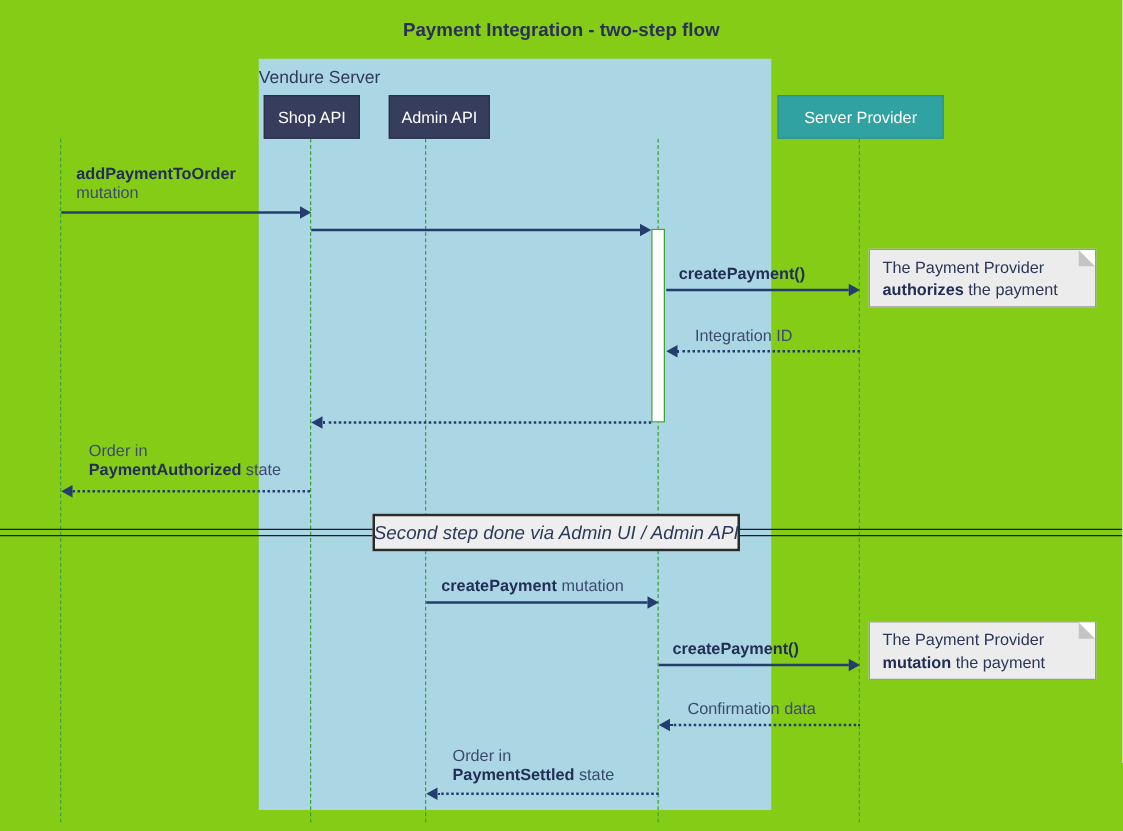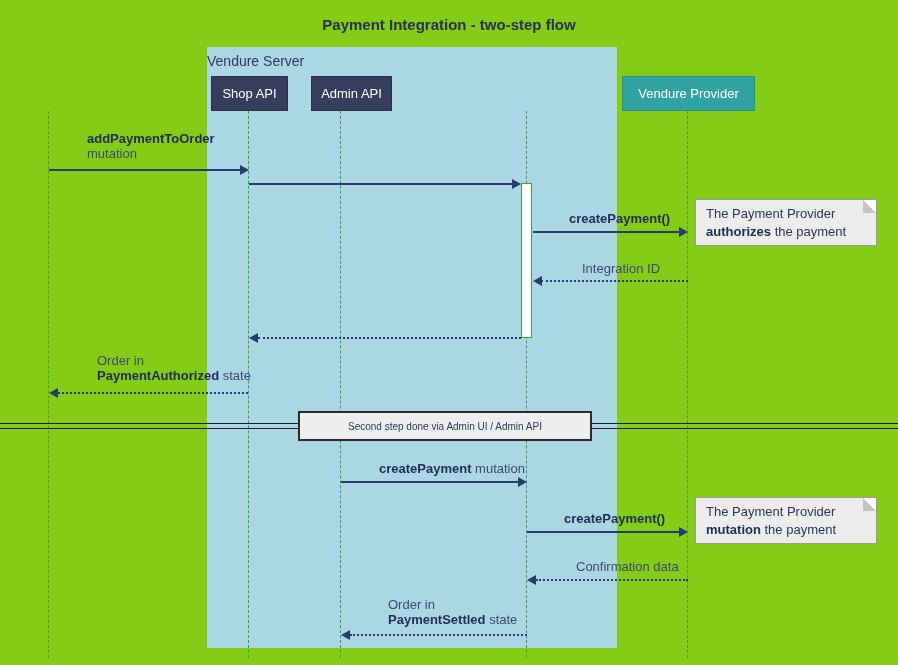--- a/index.html
+++ b/index.html
@@ -32,21 +32,21 @@
   .p-gray { background:#575757; border:1px solid #4a4a4a; }
   .p-teal { background:#31A2A2; border:1px solid #2b9090; }
   .lifeline {
     position:absolute; top:111px; height:547px; width:0;
     border-left:1px dashed #3AA33A; z-index:1;
   }
   .activation {
     position:absolute; left:521px; top:183px; width:11px; height:155px;
     background:#ffffff; border:1px solid #3AA33A; z-index:3;
   }
-  .msg-label { position:absolute; font-size:13px; color:#3D4A70; white-space:nowrap; z-index:5;margin-left:26px; }
+  .msg-label { position:absolute; font-size:13px; color:#3D4A70; white-space:nowrap; z-index:5; }
   .b { font-weight:bold; color:#232E57; }
   .line { position:absolute; height:0; border-top:2px solid #253C6E; z-index:4; }
   .line.dotted { border-top:2px dotted #253C6E; }
   .ah-r {
     position:absolute; width:0; height:0; z-index:4;
     border-left:9px solid #253C6E;
     border-top:5px solid transparent; border-bottom:5px solid transparent;
   }
   .ah-l {
     position:absolute; width:0; height:0; z-index:4;
@@ -65,21 +65,21 @@
     border-color:#ffffff #ffffff #c4c4c4 #ECECEC;
   }
   .divider-line {
     position:absolute; left:0; width:898px; height:0;
     border-top:1.5px solid #1d1d1d; z-index:5;
   }
   .divider-box {
     position:absolute; left:298px; top:411px; width:294px; height:30px;
     background:#EEEEEE; border:2px solid #2b2b2b;
     display:flex; align-items:center; justify-content:center;
-    font-size:10px; color:#2E3A5C; z-index:6; white-space:nowrap;
+    font-size:15px; color:#2E3A5C; z-index:6; white-space:nowrap;font-style:italic;
   }
 </style>
 </head>
 <body>
 
 <div id="stage">
 
   <div class="title">Payment Integration - two-step flow</div>
 
   <div class="frame">
@@ -87,21 +87,21 @@
   </div>
 
   <div class="lifeline" style="left:48px;"></div>
   <div class="lifeline" style="left:248px;"></div>
   <div class="lifeline" style="left:340px;"></div>
   <div class="lifeline" style="left:526px;"></div>
   <div class="lifeline" style="left:687px;"></div>
 
   <div class="participant p-navy" style="left:211px; width:77px;">Shop API</div>
   <div class="participant p-navy" style="left:299px; width:81px;margin-left:12px;">Admin API</div>
-  <div class="participant p-teal" style="left:622px; width:133px;">Vendure Provider</div>
+  <div class="participant p-teal" style="left:622px; width:133px;">Server Provider</div>
 
   <div class="activation"></div>
 
   <div class="msg-label" style="left:61px; top:131px;">
     <span class="b">addPaymentToOrder</span><br>
     <span>mutation</span>
   </div>
   <div class="line" style="left:49px; top:169px; width:193px;"></div>
   <div class="ah-r" style="left:240px; top:165px;"></div>
 

